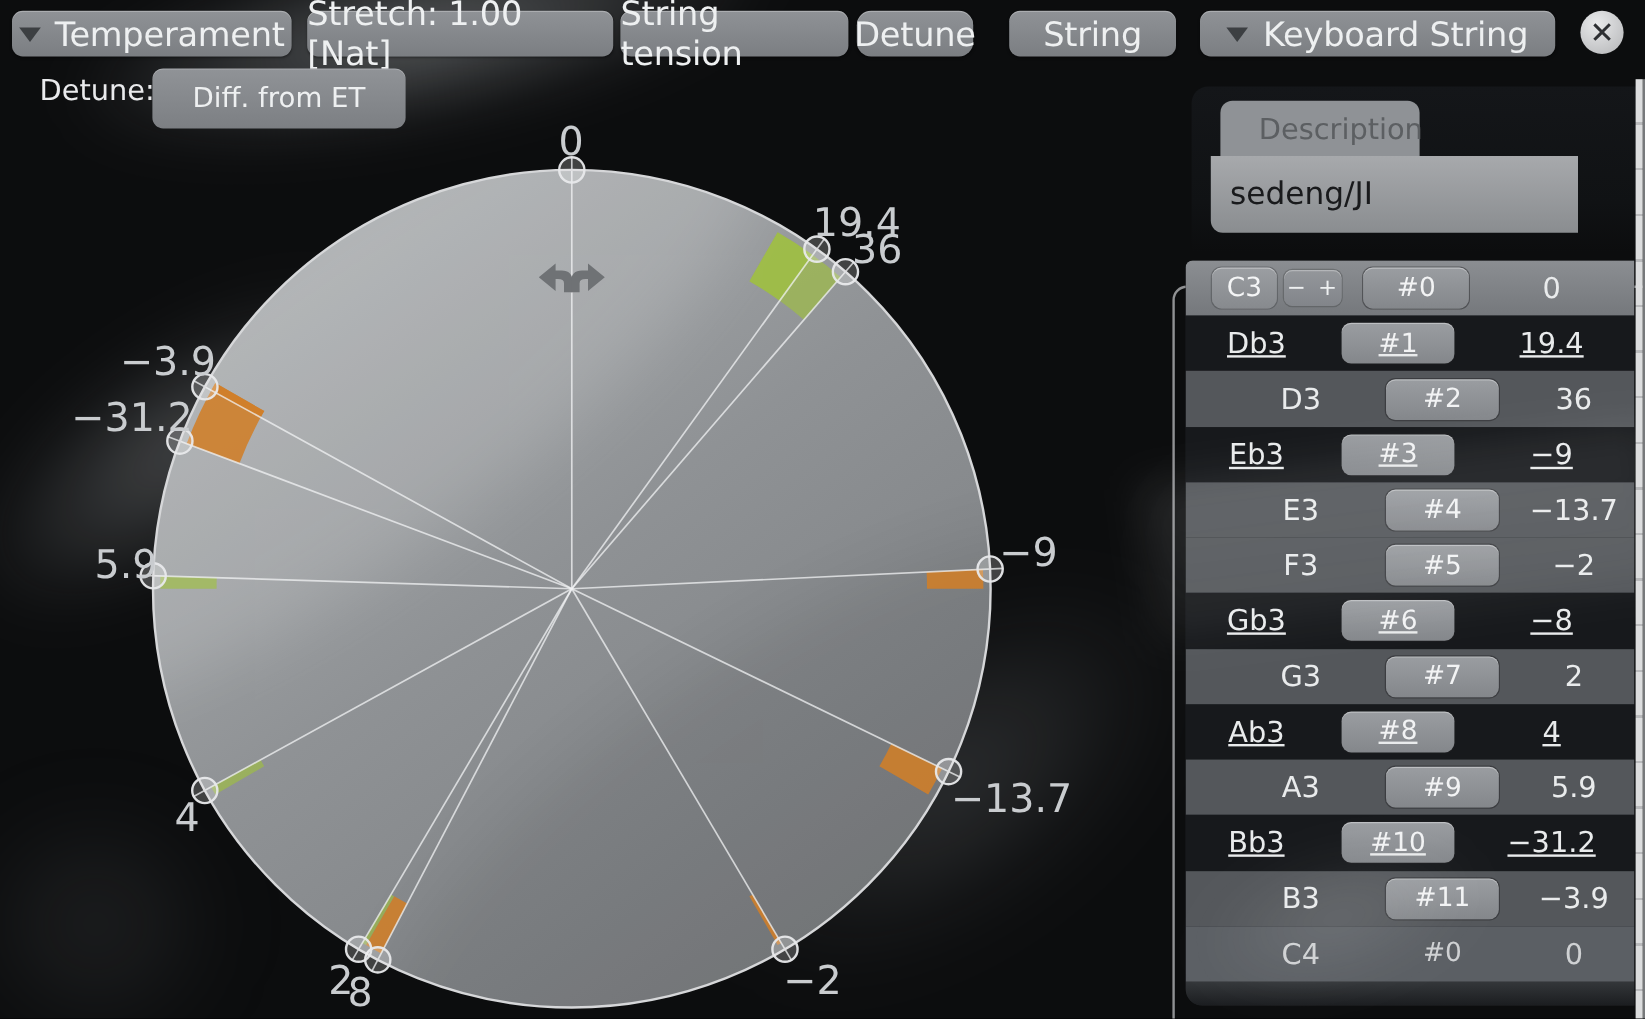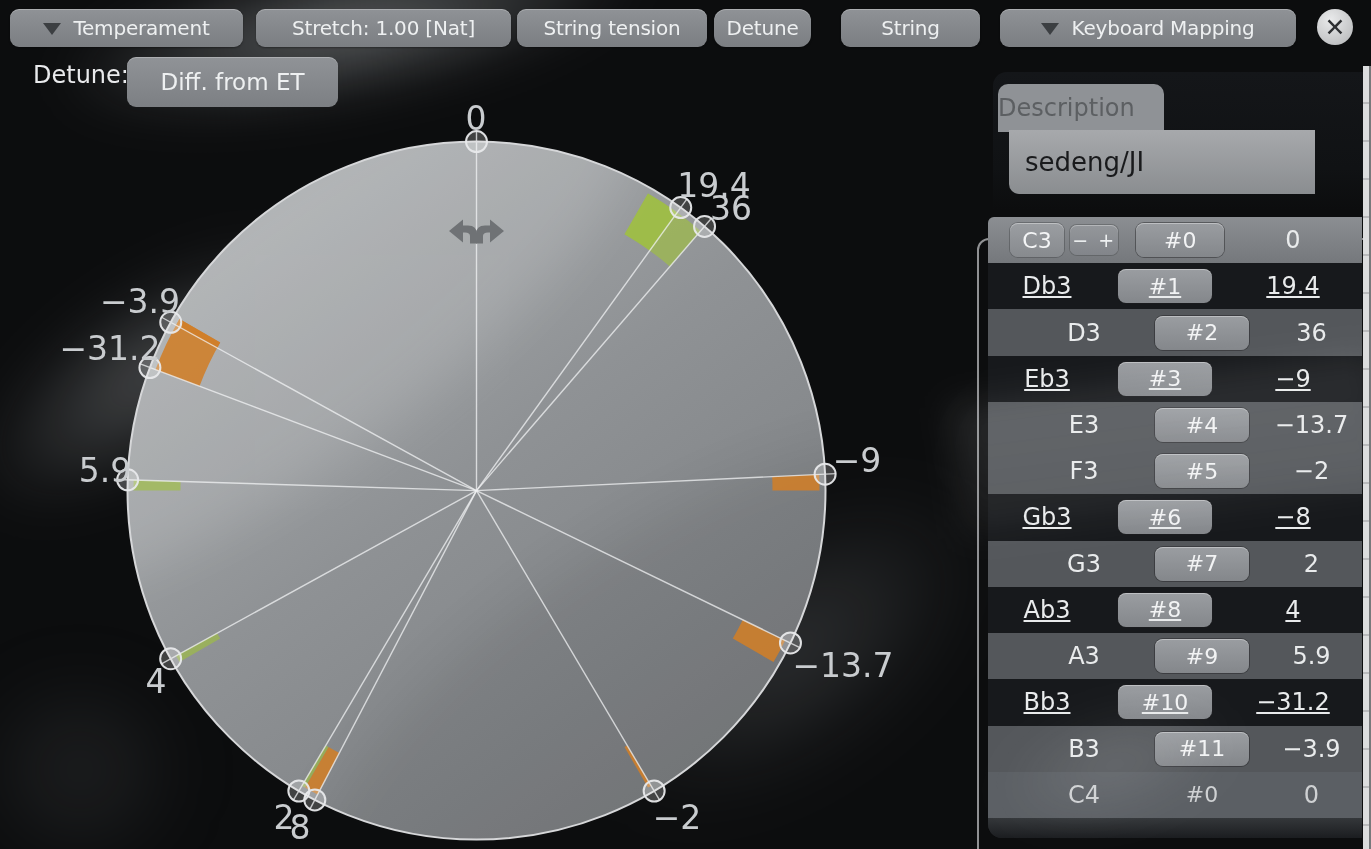--- a/index.html
+++ b/index.html
@@ -21,21 +21,21 @@
   .ov{position:absolute;pointer-events:none;z-index:9;}
   .o1{left:955px;top:378px;width:430px;height:132px;transform:rotate(-7deg);
       background:linear-gradient(180deg,rgba(255,255,255,.09),rgba(255,255,255,.05));filter:blur(16px);}
   .o2{left:950px;top:690px;width:330px;height:150px;transform:rotate(-16deg);
       background:radial-gradient(closest-side,rgba(255,255,255,.12),rgba(255,255,255,0) 75%);filter:blur(20px);}
 
   
   .btn{position:absolute;top:9px;height:38px;border-radius:9px;z-index:12;
        background:linear-gradient(180deg,#8f9296,#7b7e82);
        box-shadow:inset 0 1px 0 rgba(255,255,255,.25), 0 1px 2px rgba(0,0,0,.35);
-       color:#eef0f1;font-size:20px;display:flex;align-items:center;justify-content:center;
+       color:#eef0f1;font-size:28px;display:flex;align-items:center;justify-content:center;
        gap:12px;cursor:default;letter-spacing:-.2px;}
   .tri{width:0;height:0;border-left:9px solid transparent;border-right:9px solid transparent;
        border-top:12px solid #3c3f42;margin-top:2px;}
   #btn-temperament{left:10px;width:233px;}
   #btn-stretch{left:256px;width:255px;}
   #btn-string-tension{left:517px;width:190px;}
   #btn-detune{left:714px;width:97px;border-radius:12px;}
   #btn-reset{left:841px;width:139px;}
   #btn-kbmap{left:1000px;width:296px;}
   #btn-close{position:absolute;left:1317px;top:9px;width:36px;height:36px;border-radius:50%;z-index:12;
@@ -49,22 +49,22 @@
        color:#eef0f1;font-size:23px;display:flex;align-items:center;justify-content:center;}
 
   
   #circle-svg{position:absolute;left:0;top:0;z-index:5;}
 
   
   #outer-border{position:absolute;left:977px;top:238px;width:414px;height:700px;z-index:6;
        border:2px solid rgba(188,190,192,.75);border-radius:12px;}
   #desc-panel{position:absolute;left:993px;top:72px;width:378px;height:138px;z-index:8;
        background:linear-gradient(180deg,#141619,#101214 70%,rgba(16,18,20,.0));border-radius:14px 0 0 0;}
-  #desc-tab{position:absolute;left:5px;top:12px;width:166px;height:48px;border-radius:10px 10px 0 0;
-       background:#8f9296;color:#5c5f62;font-size:24px;display:flex;align-items:center;padding-left:0;}
+  #desc-tab{position:absolute;left:24px;top:12px;width:166px;height:48px;border-radius:10px 10px 0 0;
+       background:#8f9296;color:#5c5f62;font-size:24px;display:flex;align-items:center;padding-left:32px;}
   #desc-body{position:absolute;left:16px;top:58px;width:306px;height:64px;border-radius:0 0 0 10px;
        background:linear-gradient(180deg,#a7a9ac,#8a8d90);color:#191a1c;font-size:26px;
        display:flex;align-items:center;padding-left:16px;}
 
   #map-table{position:absolute;left:988px;top:217px;width:374px;height:621px;z-index:8;
        border-radius:6px 0 0 14px;overflow:hidden;background:#202225;}
   #rows{height:601px;display:grid;grid-template-rows:repeat(13,1fr);}
   .trow{display:grid;grid-template-columns:118px 118px 1fr;align-items:center;color:#e9ebec;font-size:24px;}
   .trow.white{background:#54575b;padding-left:37px;}
   .trow.black{background:#17191c;text-decoration:underline;}
@@ -112,21 +112,21 @@
     <span>String tension</span>
   </div>
   <div class="btn" id="btn-detune">
     <span>Detune</span>
   </div>
   <div class="btn" id="btn-reset">
     <span>String</span>
   </div>
   <div class="btn" id="btn-kbmap">
     <span class="tri"></span>
-    <span>Keyboard Mapping</span>
+    <span>Keyboard String</span>
   </div>
   <div id="btn-close">
     <span>✕</span>
   </div>
 
   <div id="values-label">Detune:</div>
   <div id="btn-diff">
     <span>Diff. from ET</span>
   </div>
 

